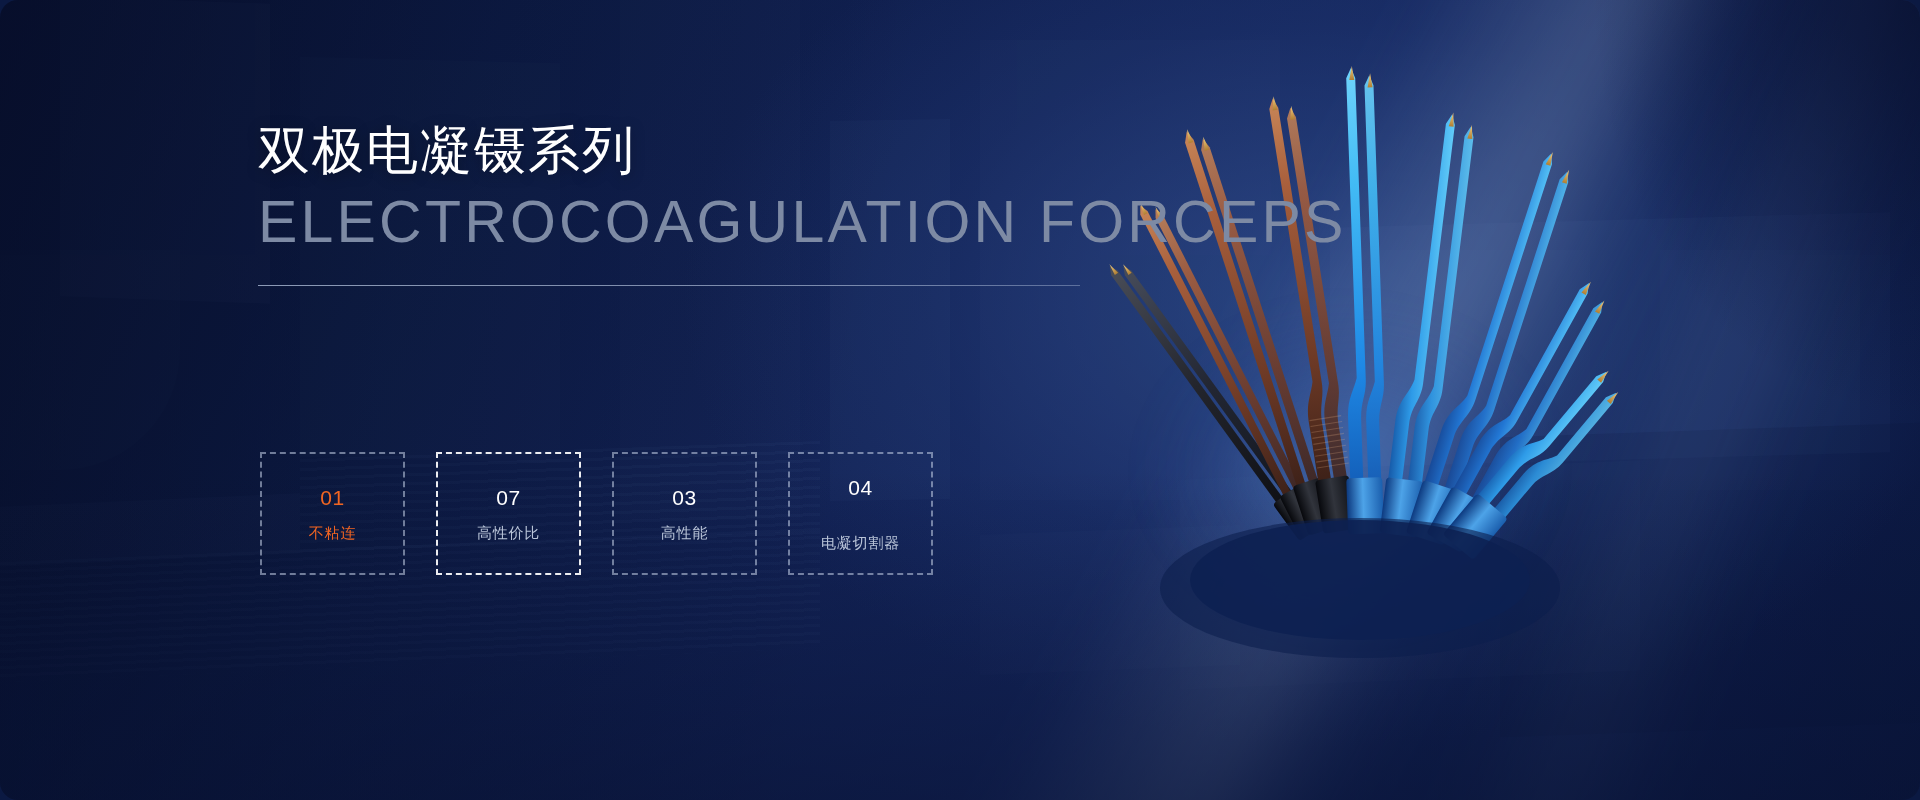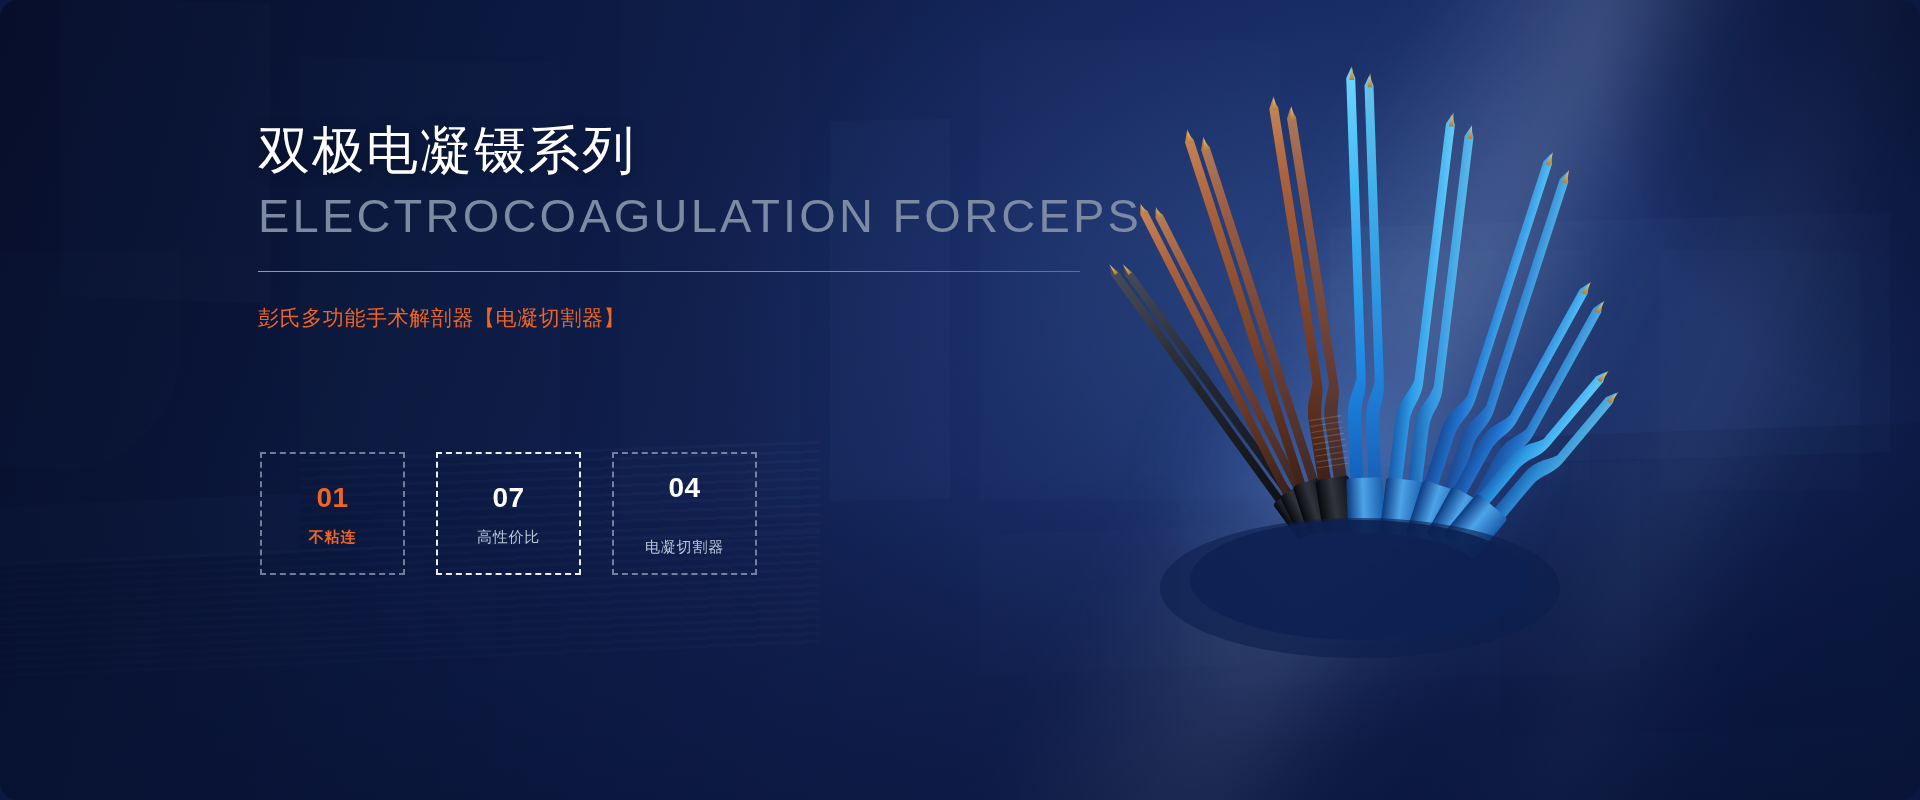--- a/index.html
+++ b/index.html
@@ -95,21 +95,21 @@
   .title-cn{
     font-size:52px;
     line-height:1.18;
     color:#ffffff;
     font-weight:400;
     letter-spacing:2px;
     text-shadow:0 2px 14px rgba(0,0,0,.35);
   }
   .title-en{
     margin-top:8px;
-    font-size:47px;
+    font-size:59px;
     line-height:1.15;
     color:#7d8aa4;
     font-weight:300;
     letter-spacing:3.2px;
     white-space:nowrap;
   }
   .divider{
     margin-top:28px;
     width:822px; height:1px;
     background:linear-gradient(to right, rgba(190,205,230,0.72) 0%, rgba(190,205,230,0.60) 70%, rgba(190,205,230,0.38) 100%);
@@ -134,35 +134,35 @@
     border:2px dashed rgba(196,208,230,0.55);
     display:flex;
     flex-direction:column;
     align-items:center;
     justify-content:center;
     text-align:center;
   }
   .feature:last-child{ margin-right:0;gap:20px; }
   .feature.bright{ border-color:rgba(255,255,255,0.92); }
   .feature .num{
-    font-size:28px;
-    font-weight:700;
+    font-size:21px;
+    font-weight:400;
     color:#ffffff;
     letter-spacing:.5px;
     line-height:1;
   }
   .feature .lbl{
     margin-top:17px;
     font-size:15px;
     color:#b9c4d8;
     letter-spacing:.8px;
     line-height:1;
   }
   .feature.accent .num{ color:#f16522; }
-  .feature.accent .lbl{ color:#f16522; font-weight:700; }
+  .feature.accent .lbl{ color:#f16522; font-weight:400; }
 
   
   .product{
     position:absolute;
     left:1030px; top:60px;
     width:560px; height:560px;
     z-index:5;
   }
   .product svg{ width:100%; height:100%; overflow:visible; }
   .glow{
@@ -349,35 +349,38 @@
 
       <ellipse cx="330" cy="520" rx="170" ry="60" fill="#0E2358" opacity=".85"></ellipse>
       <ellipse cx="330" cy="528" rx="200" ry="70" fill="#0C1E4D" opacity=".6"></ellipse>
     </svg>
   </div>
 
   <div class="content">
     <div class="title-cn">双极电凝镊系列</div>
     <div class="title-en">ELECTROCOAGULATION FORCEPS</div>
     <div class="divider"></div>
-    <div class="subtitle">彭氏多功能手术解剖器【电凝切割器】</div>
   </div>
 
   <div class="features">
 
     <div class="feature accent">
       <div class="num">01</div>
       <div class="lbl">不粘连</div>
     </div>
 
     <div class="feature bright">
       <div class="num">07</div>
       <div class="lbl">高性价比</div>
     </div>
 
+    <div class="feature">
+      <div class="num">03</div>
+      <div class="lbl">高性能</div>
+    </div>
 
     <div class="feature">
       <div class="num">04</div>
       <div class="lbl">电凝切割器</div>
     </div>
 
   </div>
 
 </div>
 

